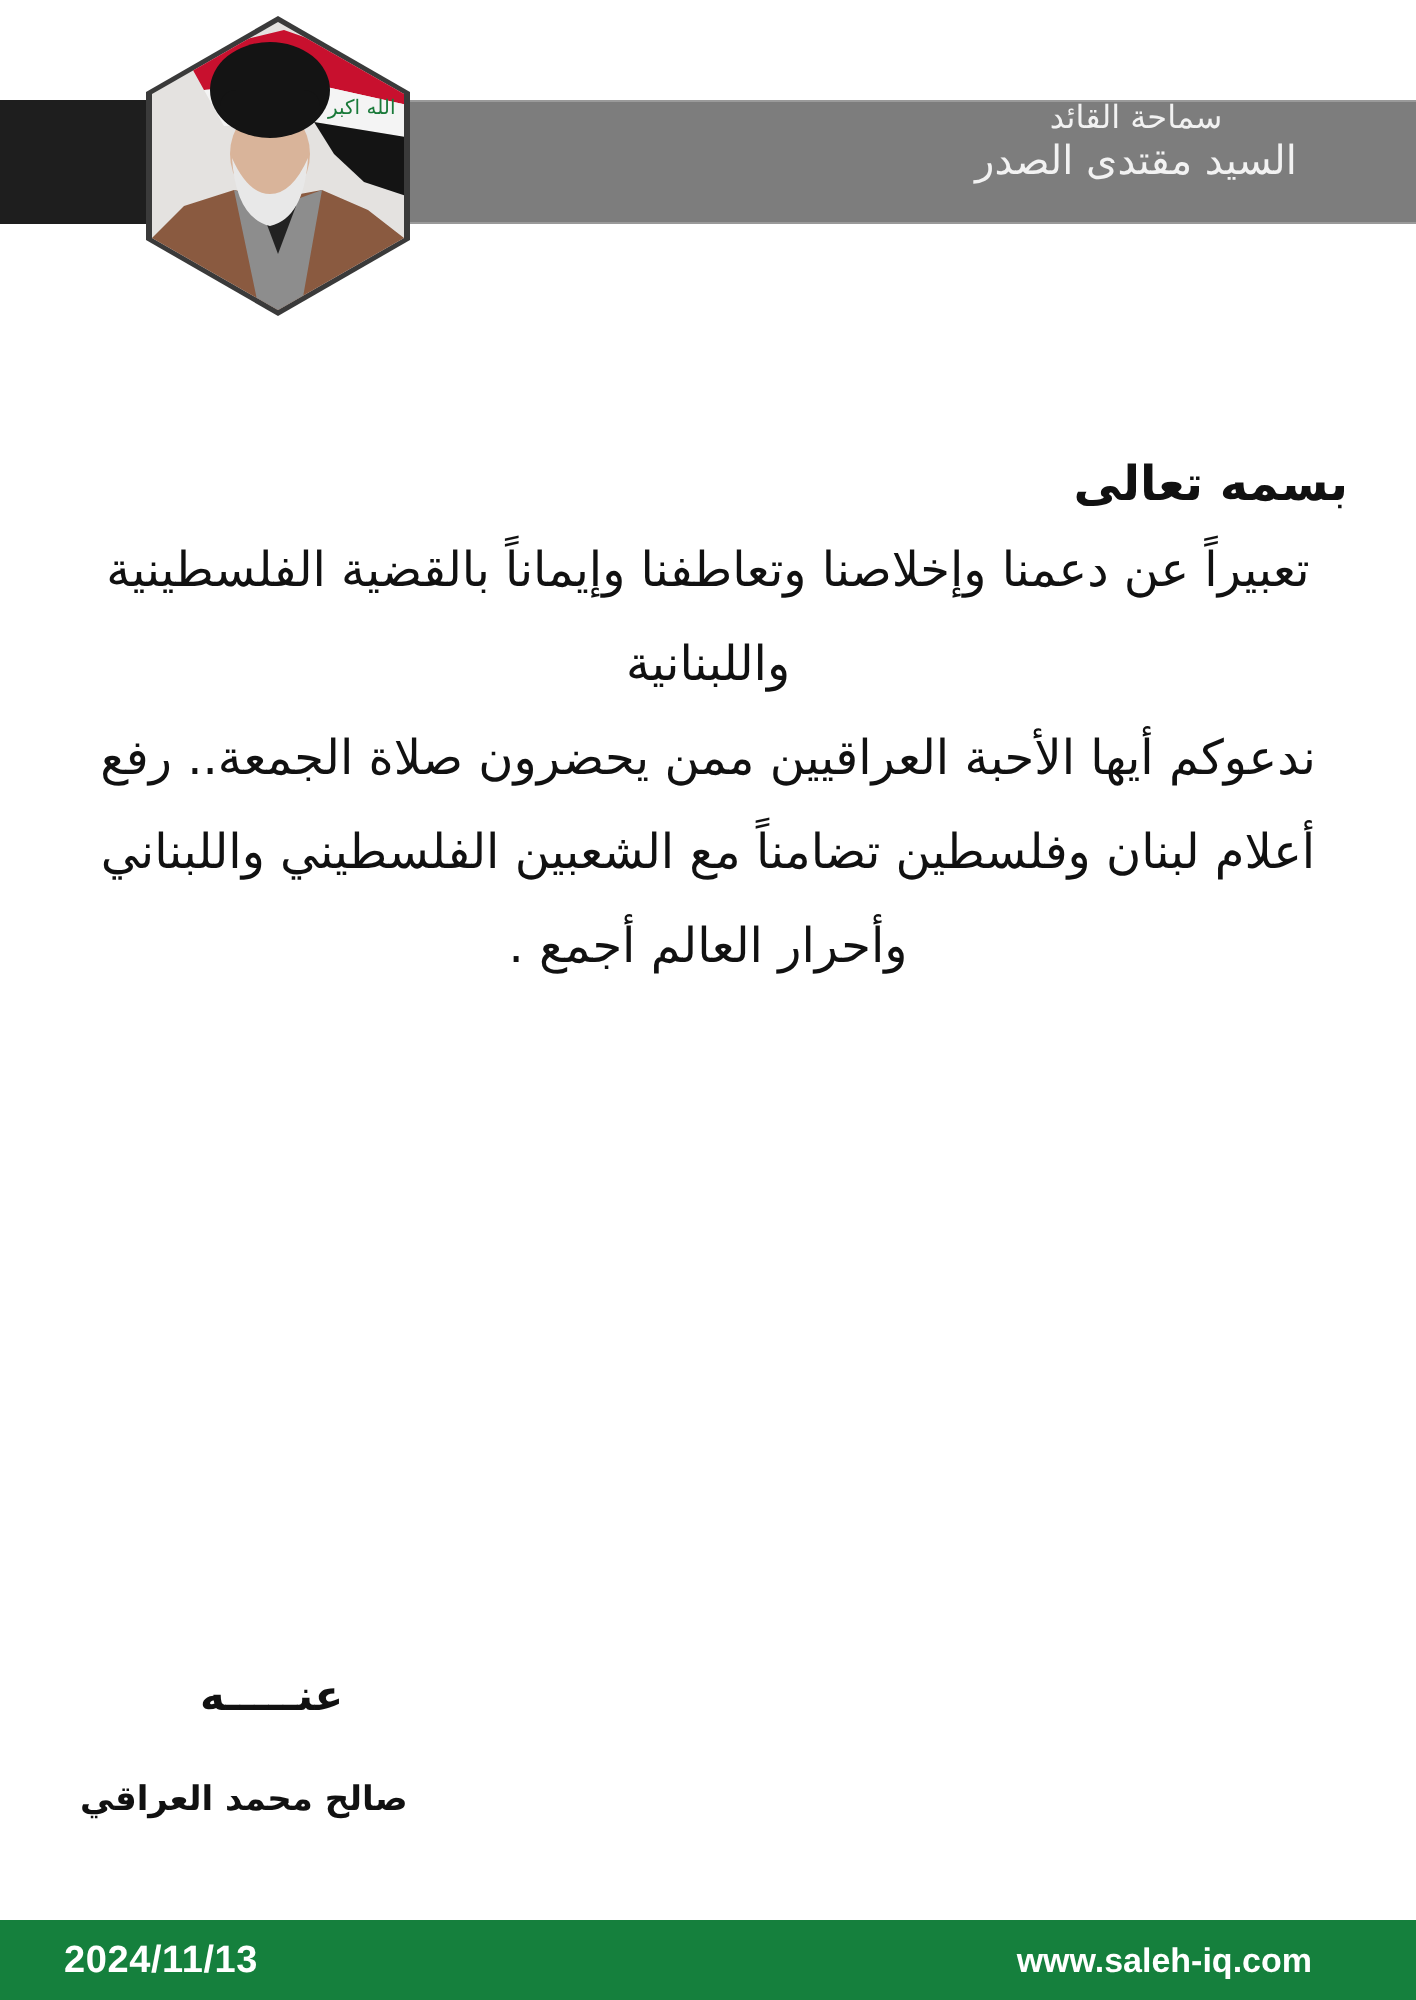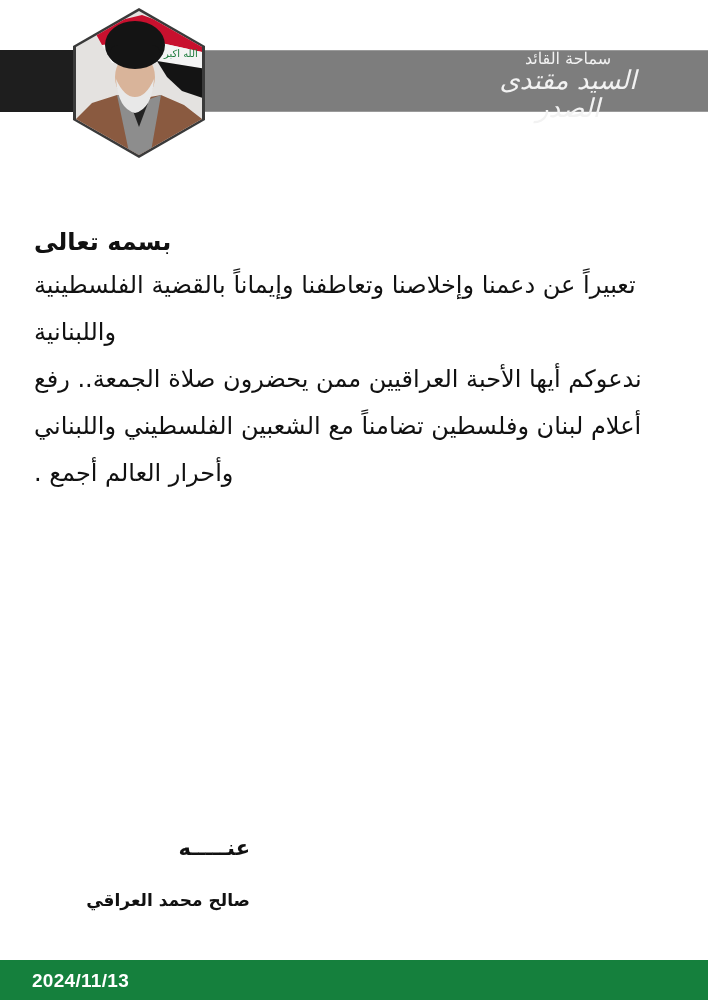--- a/index.html
+++ b/index.html
@@ -39,59 +39,58 @@
       direction: rtl;
     }
     .header-title .subtitle {
       font-family: "DejaVu Serif", serif;
       font-size: 16px;
       line-height: 14px;
       letter-spacing: 0.5px;
     }
     .header-title .name {
       font-family: "DejaVu Serif", serif;
-      font-size: 26px;
+      font-size: 20px;
       line-height: 28px;
-      font-style: italic;
     }
     .portrait-wrap {
       position: absolute;
       left: 72px; top: 7px;
       width: 134px; height: 152px;
     }
     .portrait-wrap svg { display: block; }
 
     
     .letter {
       position: absolute;
       left: 34px; right: 34px;
       top: 222px;
       direction: rtl;
       text-align: right;
     }
     .basmala {
-      text-align: left;
+      text-align: right;
       font-weight: bold;
       font-size: 24px;
       line-height: 40px;
       margin: 0;
     }
     .paragraph {
       font-size: 24px;
       line-height: 47px;
       margin: 0;
-      text-align: left;
+      text-align: center;
     }
     .signature {
       position: absolute;
       left: 40px;
       top: 830px;
       width: 210px;
       direction: rtl;
-      text-align: right;
+      text-align: left;
       font-weight: bold;
     }
     .signature .on-behalf {
       font-size: 21px;
       line-height: 36px;
       padding-left: 60px;
     }
     .signature .signer {
       font-size: 17px;
       line-height: 40px;
@@ -162,13 +161,14 @@
   <p class="paragraph">ندعوكم أيها الأحبة العراقيين ممن يحضرون صلاة الجمعة.. رفع أعلام لبنان وفلسطين تضامناً مع الشعبين الفلسطيني واللبناني وأحرار العالم أجمع .</p>
 </div>
 
 <div class="signature">
   <div class="on-behalf">عنـــــه</div>
   <div class="signer">صالح محمد العراقي</div>
 </div>
 
 <div class="footer-bar">
   <span class="footer-date">2024/11/13</span>
+  <span class="footer-url">www.saleh-iq.com</span>
 </div>
 
 </body></html>

